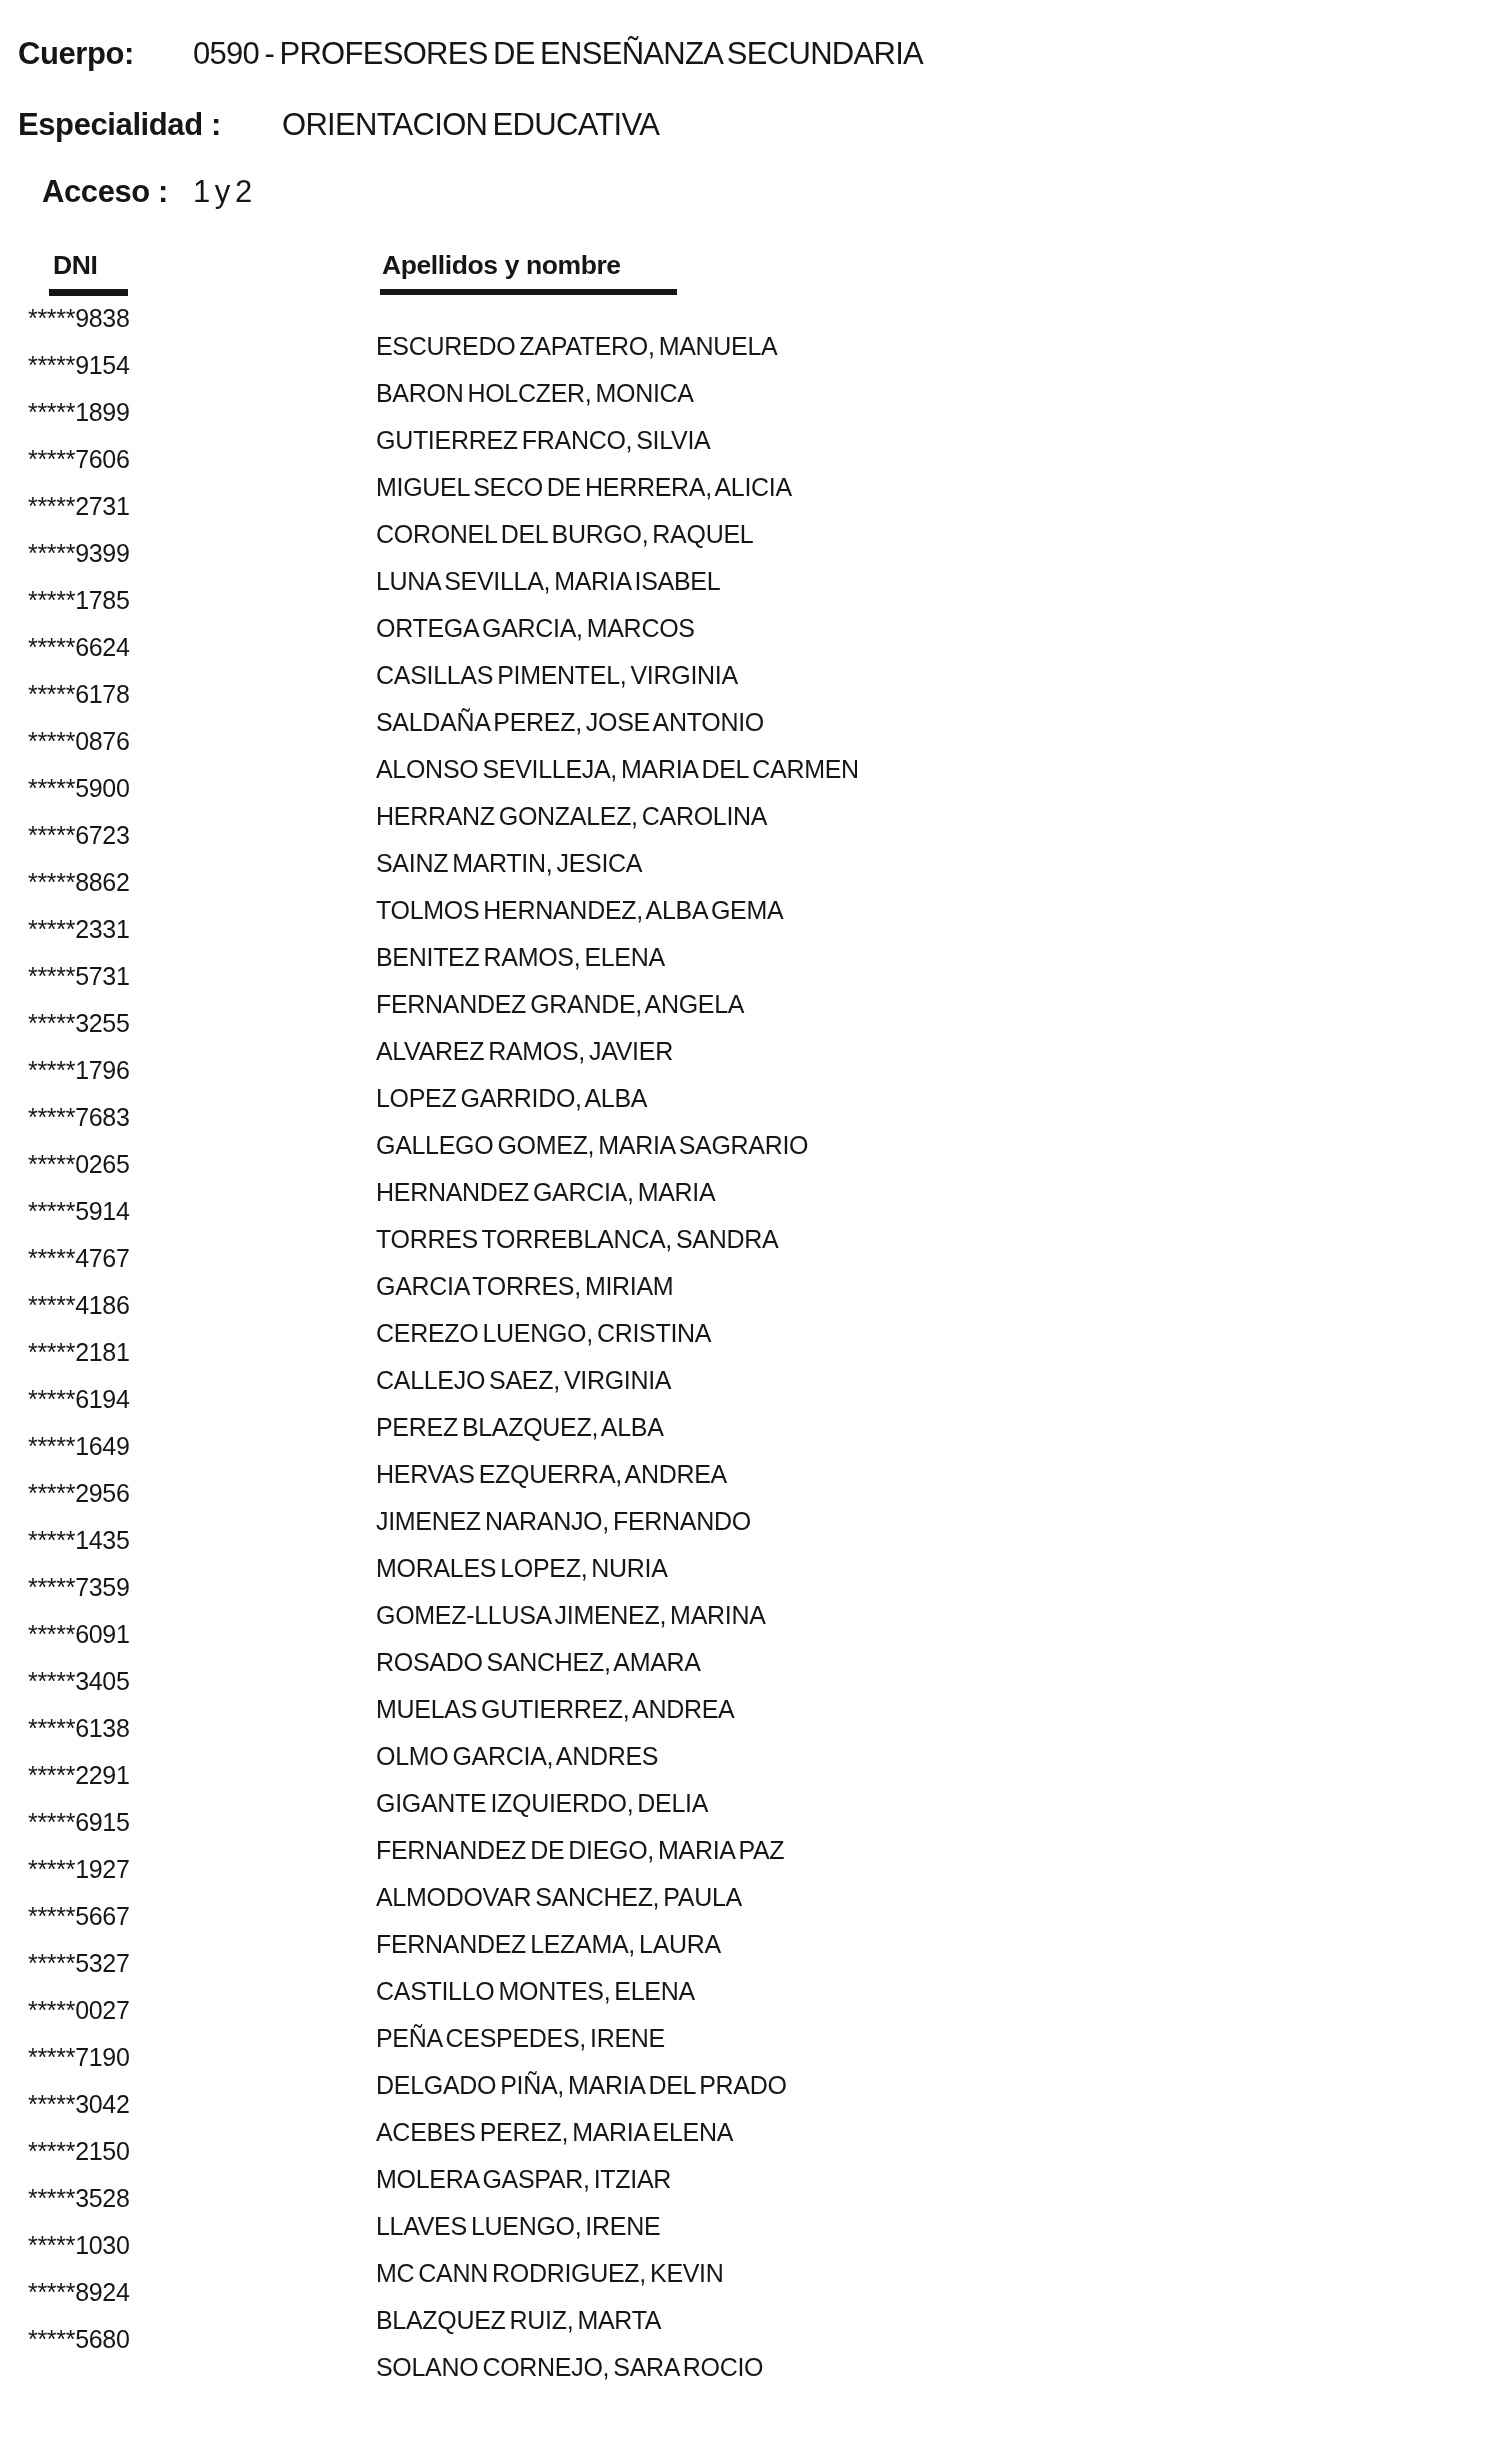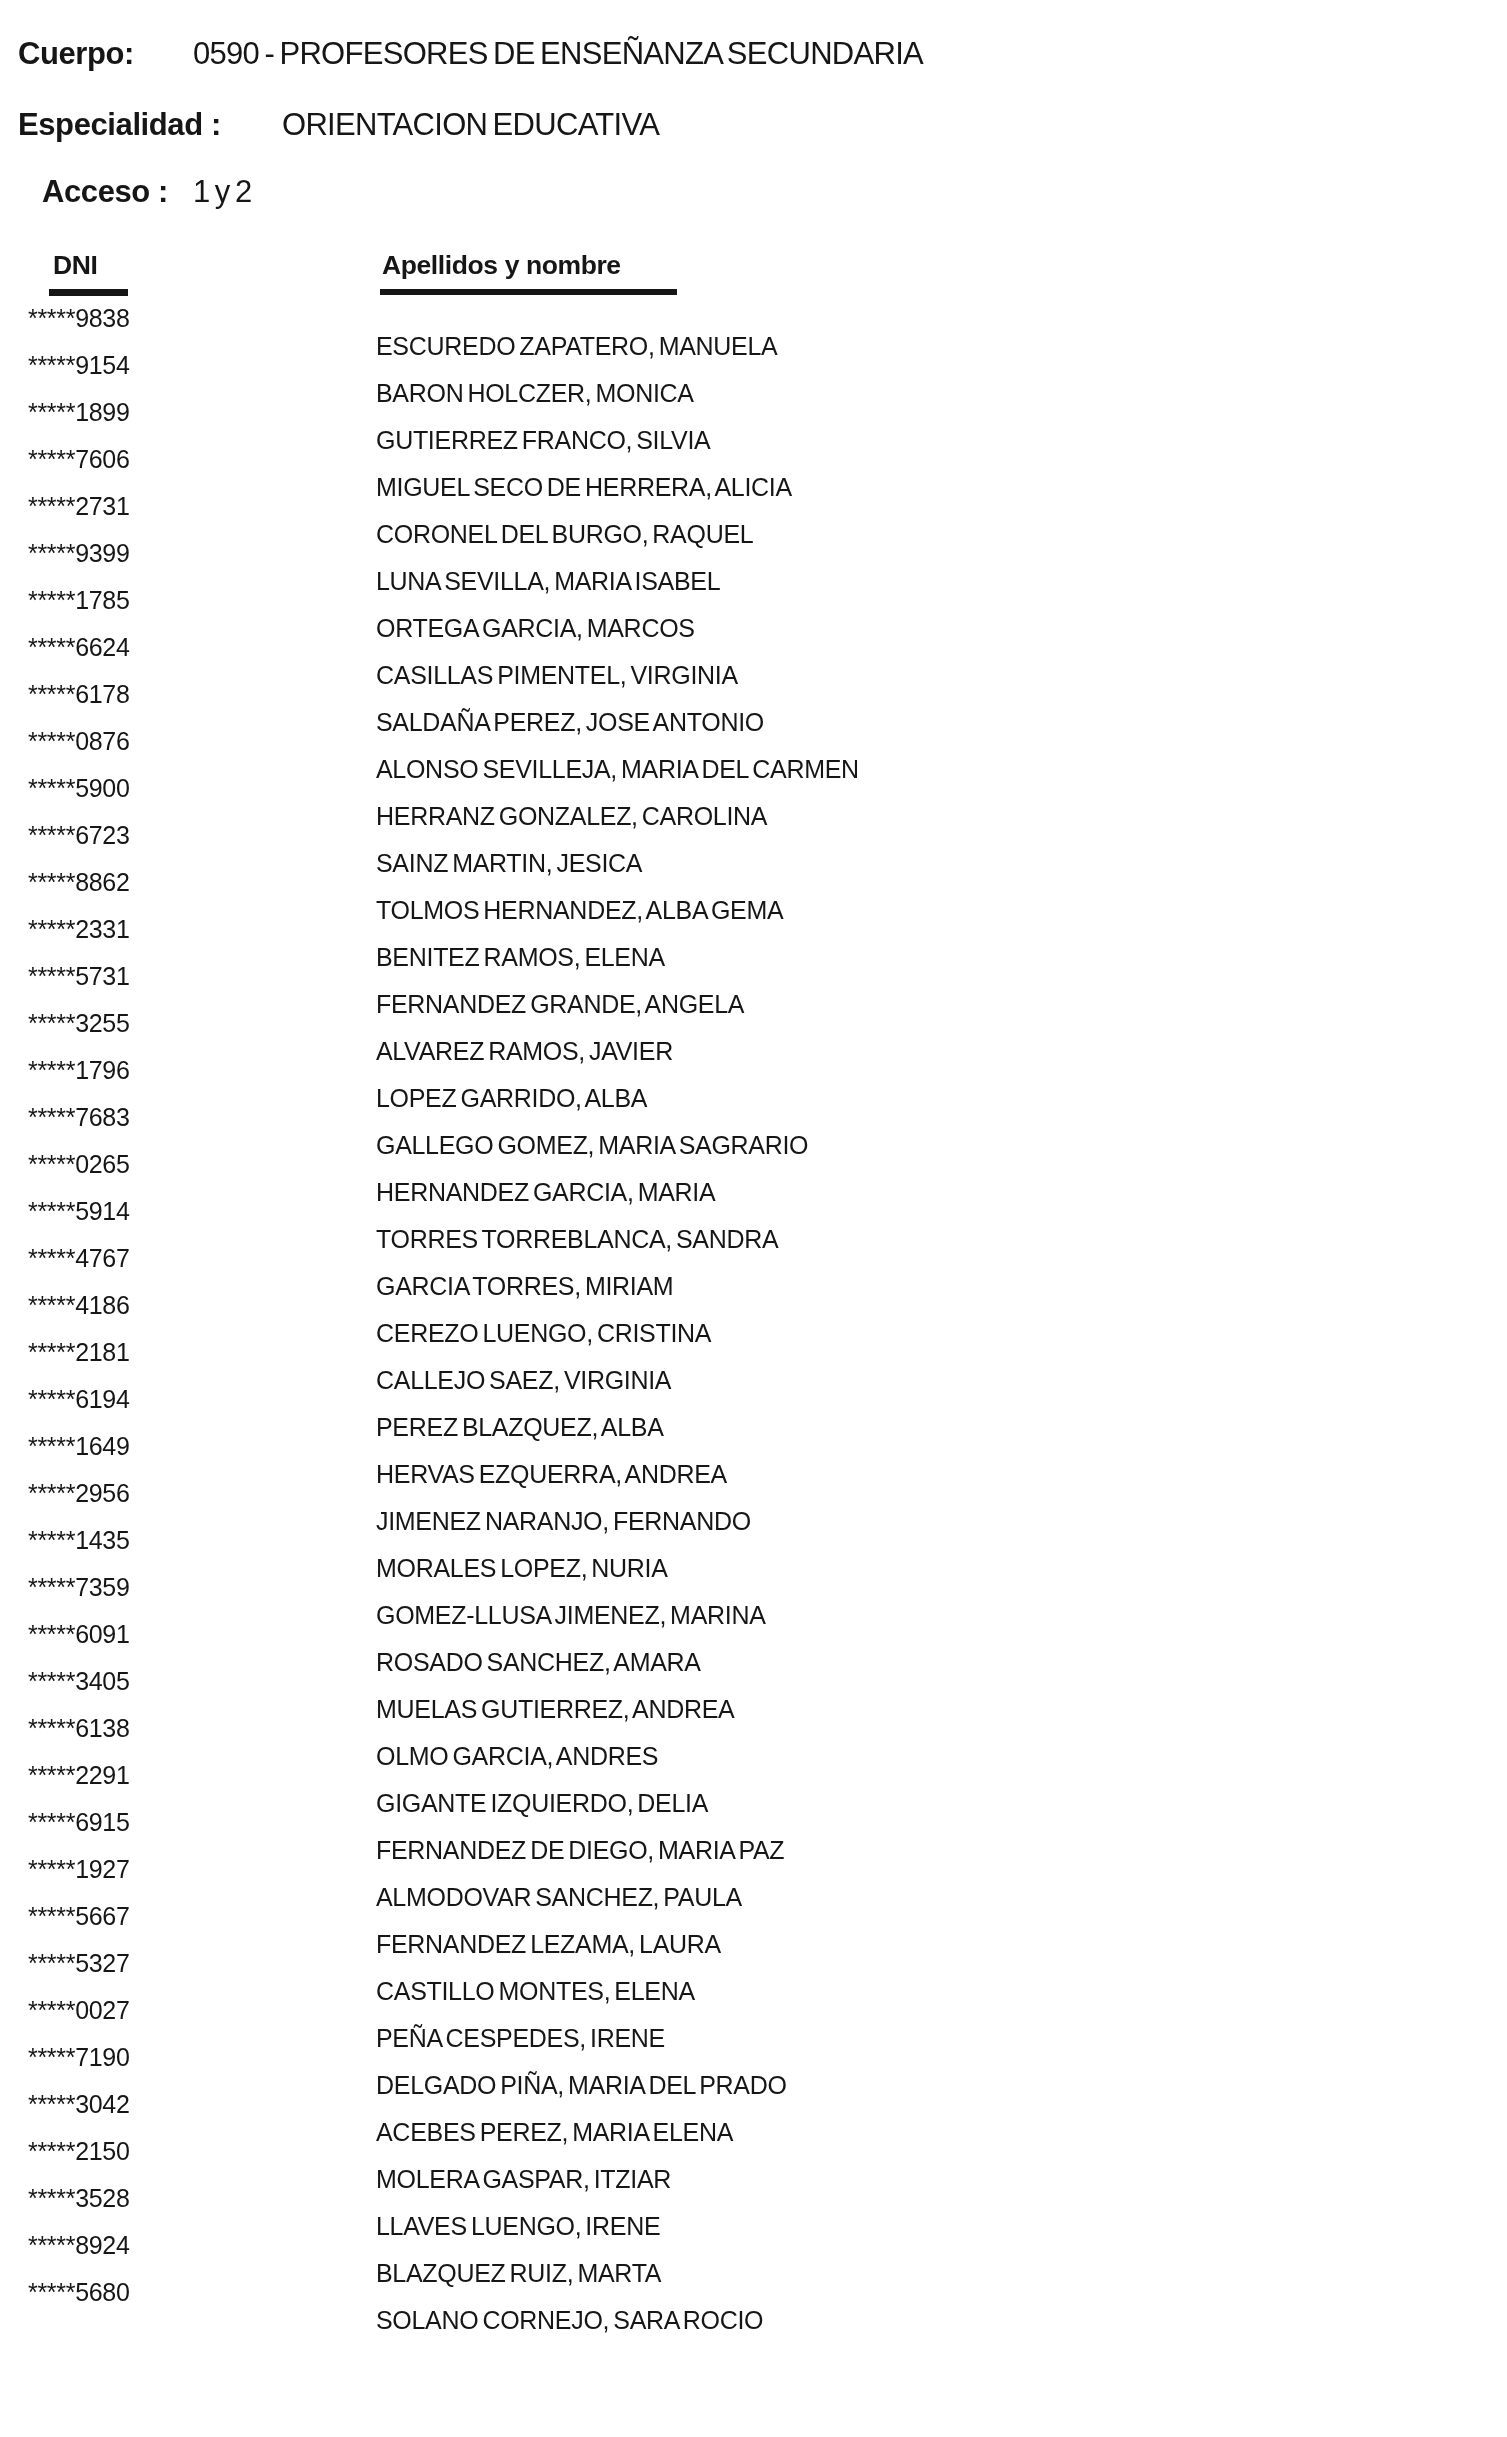--- a/index.html
+++ b/index.html
@@ -254,20 +254,24 @@
       </div>
       <div class="row">
         <span class="cell-dni">*****2150</span>
         <span class="cell-name">MOLERA GASPAR, ITZIAR</span>
       </div>
       <div class="row">
         <span class="cell-dni">*****3528</span>
         <span class="cell-name">LLAVES LUENGO, IRENE</span>
       </div>
       <div class="row">
+        <span class="cell-dni">*****1030</span>
+        <span class="cell-name">MC CANN RODRIGUEZ, KEVIN</span>
+      </div>
+      <div class="row">
         <span class="cell-dni">*****8924</span>
         <span class="cell-name">BLAZQUEZ RUIZ, MARTA</span>
       </div>
       <div class="row">
         <span class="cell-dni">*****5680</span>
         <span class="cell-name">SOLANO CORNEJO, SARA ROCIO</span>
       </div>
     </div>
 
 </div>

